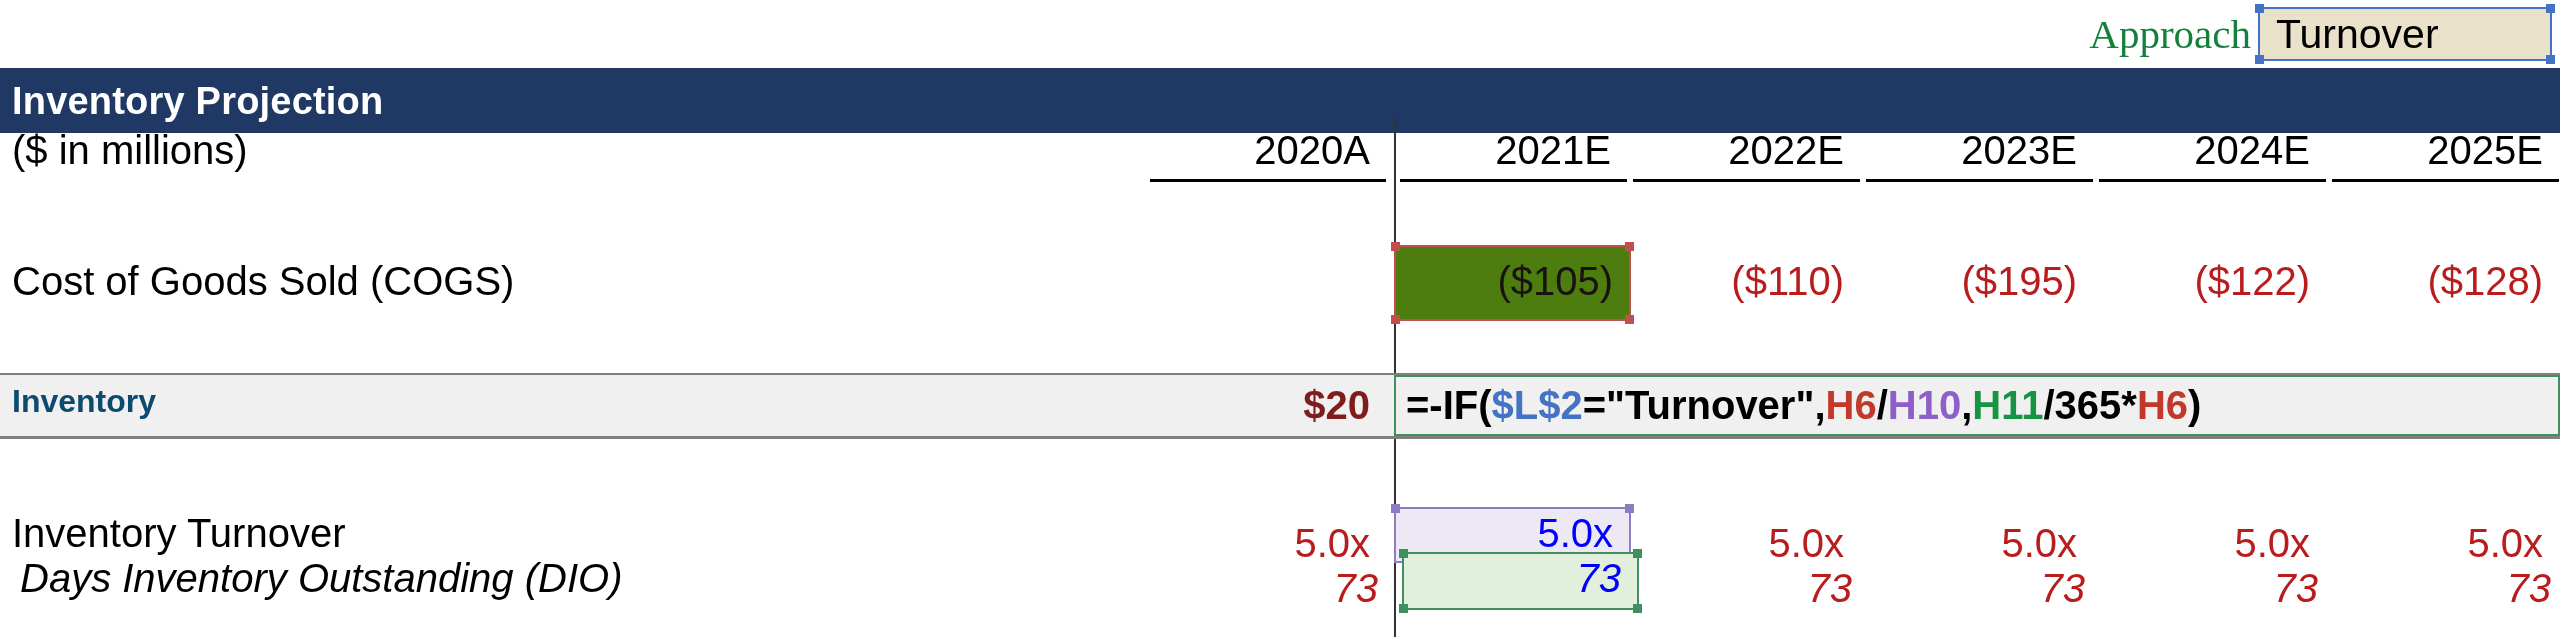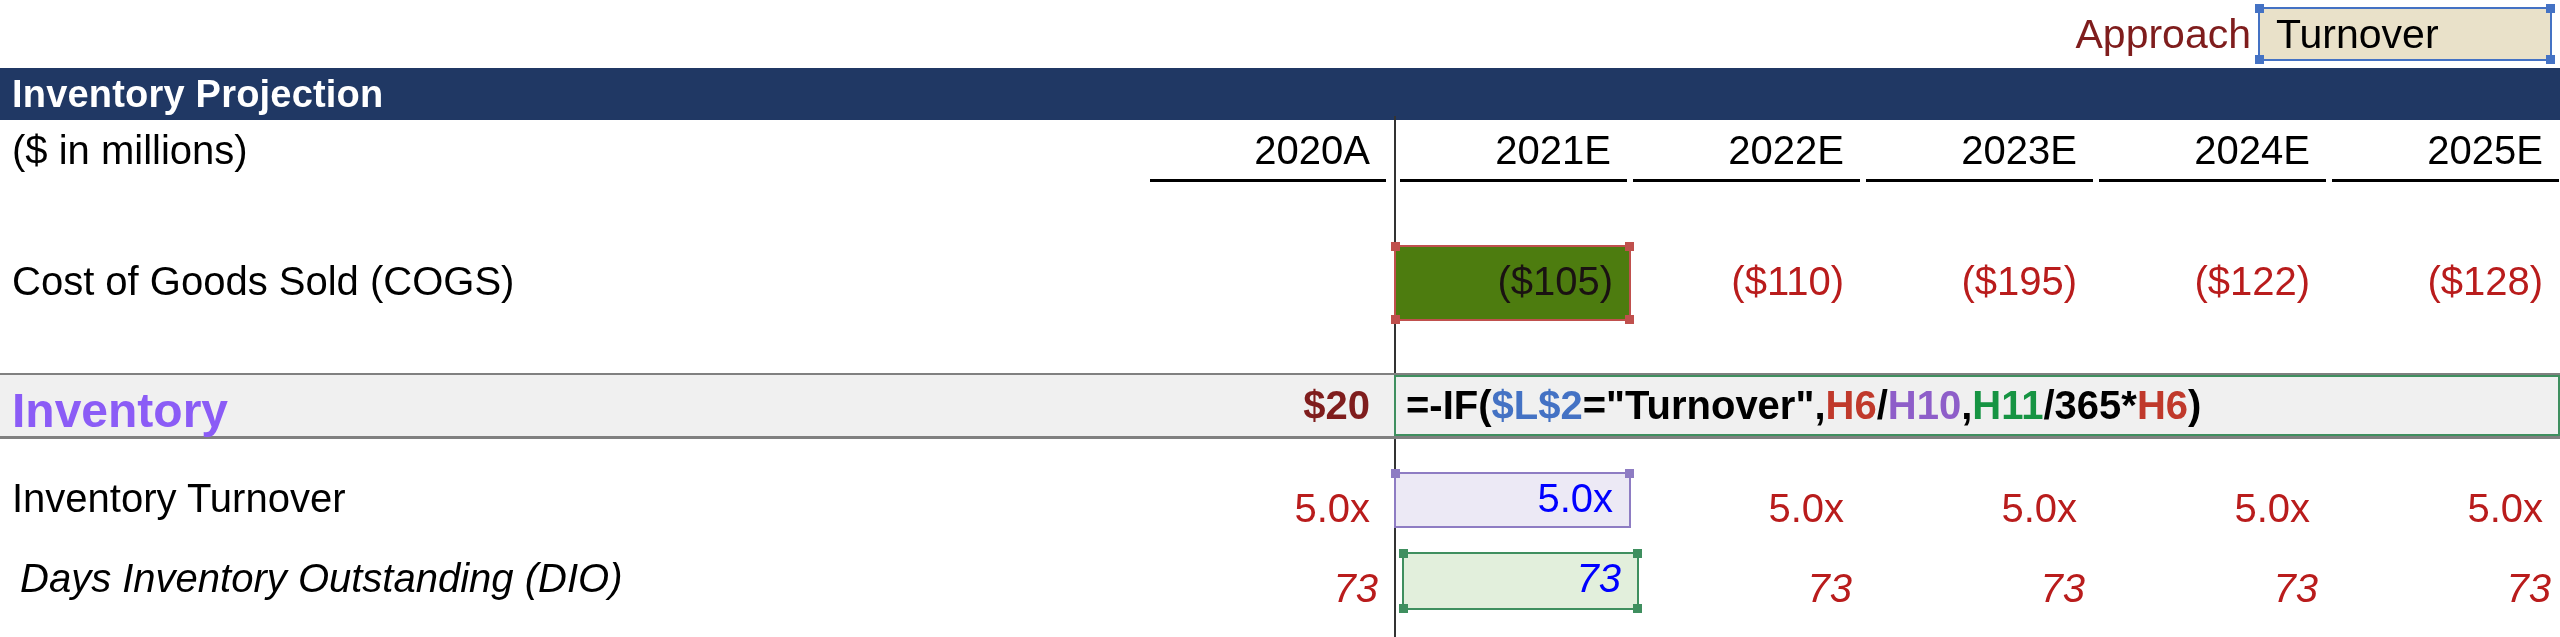--- a/index.html
+++ b/index.html
@@ -11,42 +11,42 @@
     overflow:hidden;
     position:relative;
   }
   
   .sheet{position:absolute;inset:0;}
 
   
   #approach-strip{position:absolute;top:0;left:0;width:2560px;height:68px;}
   #approach-label{
     position:absolute;right:309px;top:6px;
-    font-size:41px;color:#7f1d1d;line-height:56px;
+    font-size:41px;color:#15803d;line-height:56px;font-family:Liberation Serif, serif;
   }
   #approach-value{
     position:absolute;right:8px;top:7px;
     width:294px;height:54px;
     background:#e9e1c9;
     border:2px solid #4472c4;
     box-sizing:border-box;
     font-size:41px;color:#000;
     display:flex;align-items:center;
     padding-left:16px;
   }
   .handle{position:absolute;width:9px;height:9px;background:#4472c4;}
   #approach-value .h-tl{left:-5px;top:-5px;}
   #approach-value .h-tr{right:-5px;top:-5px;}
   #approach-value .h-bl{left:-5px;bottom:-5px;}
   #approach-value .h-br{right:-5px;bottom:-5px;}
 
   
   #title-bar{
     position:absolute;top:68px;left:0;
-    width:2560px;height:52px;
+    width:2560px;height:65px;
     background:#203864;
   }
   #title-text{
     position:absolute;left:12px;top:50%;transform:translateY(-50%);
     color:#ffffff;font-size:38px;font-weight:bold;letter-spacing:.2px;
   }
 
   
   #col-divider{
     position:absolute;left:1394px;top:116px;width:2px;height:521px;
@@ -85,37 +85,37 @@
   #cogs-hl .h-br{right:-5px;bottom:-5px;}
 
   
   #inv-row{
     position:absolute;top:373px;left:0;width:2560px;height:66px;
     background:#f0f0f0;
     border-top:2px solid #808080;
     border-bottom:3px solid #808080;
     box-sizing:border-box;
   }
-  #inv-label{position:absolute;left:12px;top:8px;font-size:48px;font-weight:bold;color:#8b5cf6;}
+  #inv-label{position:absolute;left:12px;top:8px;font-size:32px;font-weight:bold;color:#0c4a6e;}
   #inv-2020{position:absolute;top:8px;text-align:right;font-size:40px;font-weight:bold;color:#7f1d1d;padding-right:16px;box-sizing:border-box;}
 
   #formula-cell{
     position:absolute;top:0px;height:61px;
     border:2px solid #3f8f5f;
     box-sizing:border-box;
     background:#f0f0f0;
     display:flex;align-items:center;
     padding-left:10px;
     font-size:40px;font-weight:bold;
     white-space:nowrap;
     overflow:visible;
   }
 
   
-  #turn-row{position:absolute;top:472px;left:0;width:2248px;height:56px;padding-left:11px;}
+  #turn-row{position:absolute;top:507px;left:0;width:2248px;height:56px;padding-left:11px;}
   #turn-label{position:absolute;left:12px;top:4px;font-size:40px;color:#000;}
   #turn-hl{
     position:absolute;top:0px;height:56px;
     background:#ece9f5;
     border:2px solid #8e7cc3;
     box-sizing:border-box;
   }
   #turn-hl .hv{position:absolute;right:16px;top:2px;font-size:40px;color:#0000ff;}
   #turn-hl .hdl{position:absolute;width:9px;height:9px;background:#8e7cc3;}
   #turn-hl .h-tl{left:-5px;top:-5px;}

